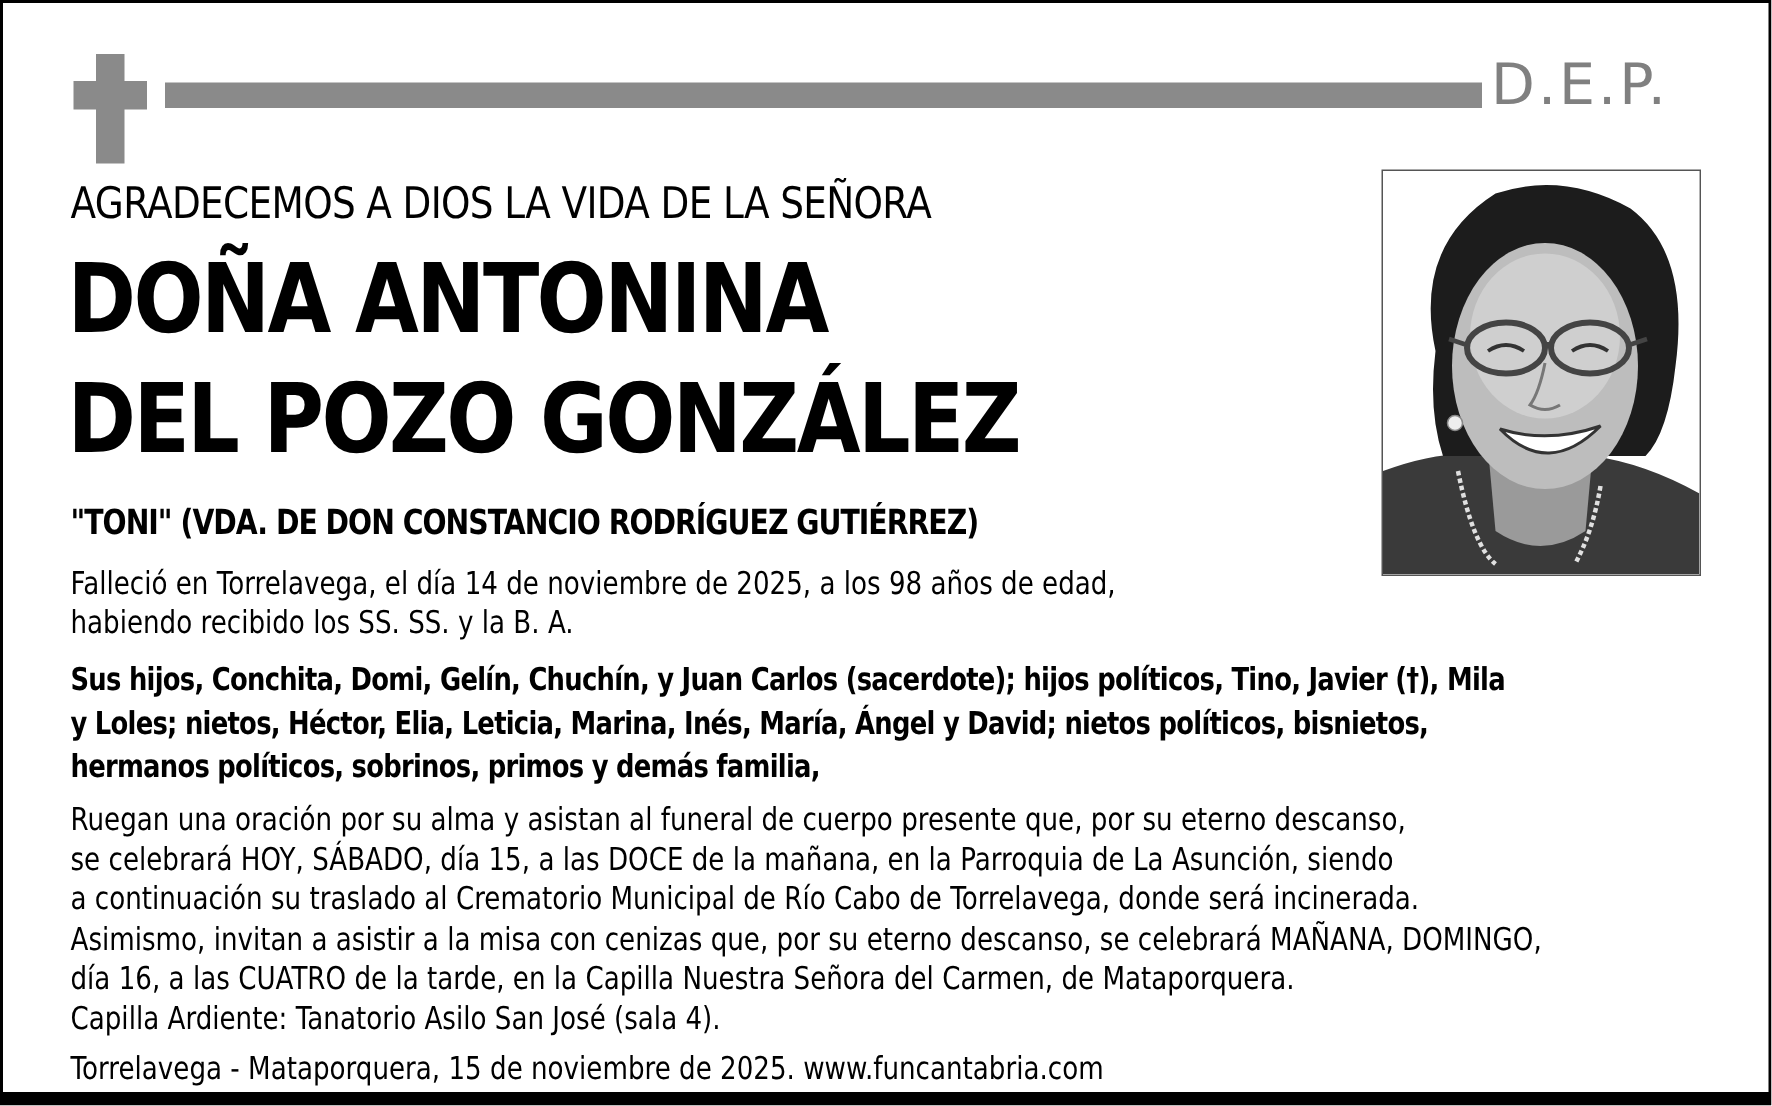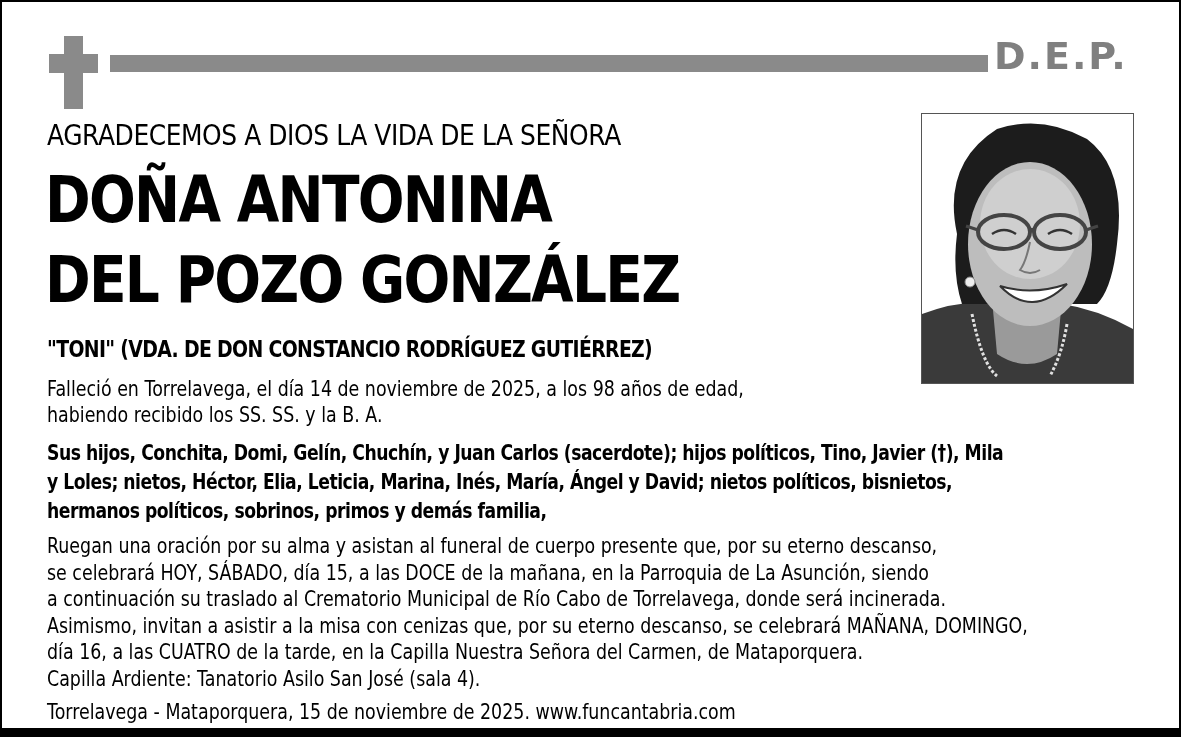--- a/index.html
+++ b/index.html
@@ -2,21 +2,21 @@
 <html><head>
 <meta charset="utf-8">
 <style>
   html, body { margin: 0; padding: 0; background: #ffffff; }
   body { width: 1181px; height: 737px; position: relative; overflow: hidden; font-family: "DejaVu Sans", sans-serif; color: #000; }
   .frame { position: absolute; left: 0; top: 0; width: 1181px; height: 737px; box-sizing: border-box; border-top: 2px solid #000; border-left: 2px solid #000; border-right: 2px solid #000; border-bottom: 9px solid #000; background: #fff; }
 
   .cross-v { position: absolute; left: 64px; top: 36px; width: 19px; height: 73px; background: #8a8a8a; }
   .cross-h { position: absolute; left: 49px; top: 54px; width: 49px; height: 19px; background: #8a8a8a; }
   .rule { position: absolute; left: 110px; top: 55px; width: 878px; height: 17px; background: #8a8a8a; }
-  .dep { position: absolute; left: 994px; top: 36px; font-family: "DejaVu Sans", sans-serif; font-weight: bold; font-size: 38px; letter-spacing: 2px; color: #808080; line-height: 40px; }
+  .dep { position: absolute; left: 994px; top: 36px; font-family: "DejaVu Sans", sans-serif; font-weight: normal; font-size: 38px; letter-spacing: 2px; color: #808080; line-height: 40px; }
 
   .photo { position: absolute; left: 921px; top: 113px; width: 213px; height: 271px; box-sizing: border-box; border: 1px solid #555; background: #fff; overflow: hidden; }
 
   .intro { position: absolute; left: 47px; top: 115px; font-family: "DejaVu Sans", sans-serif; font-size: 29px; letter-spacing: -0.5px; line-height: 40px; transform: scaleX(0.86); transform-origin: left top; white-space: nowrap; }
   .name1, .name2 { position: absolute; left: 45px; font-family: "DejaVu Sans", sans-serif; font-weight: bold; font-size: 64px; letter-spacing: -2px; line-height: 70px; transform: scaleX(0.86); transform-origin: left top; white-space: nowrap; }
   .name1 { top: 165px; }
   .name2 { top: 245px; }
   .alias { position: absolute; left: 47px; top: 334px; font-family: "DejaVu Sans", sans-serif; font-weight: bold; font-size: 23px; letter-spacing: -0.8px; line-height: 30px; transform: scaleX(0.82); transform-origin: left top; white-space: nowrap; }
 
   .para { position: absolute; left: 47px; white-space: nowrap; transform-origin: left top; }

